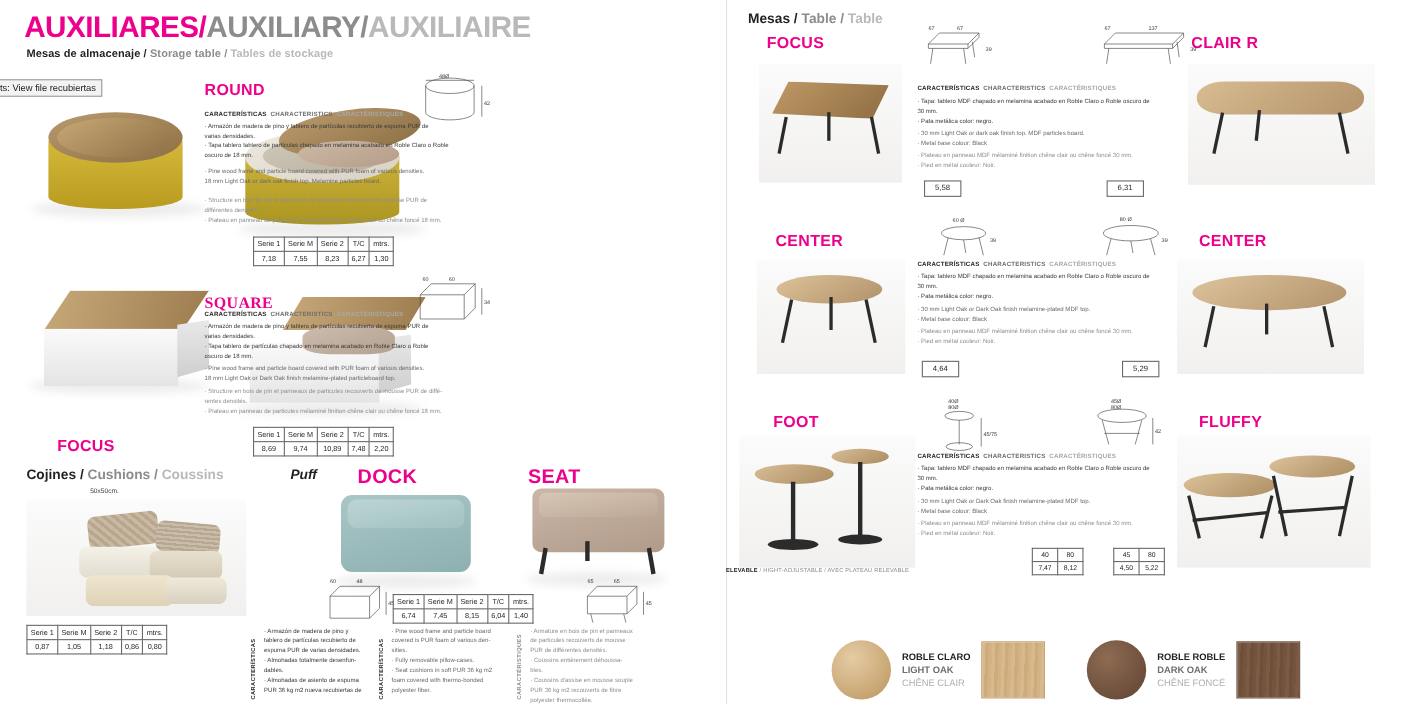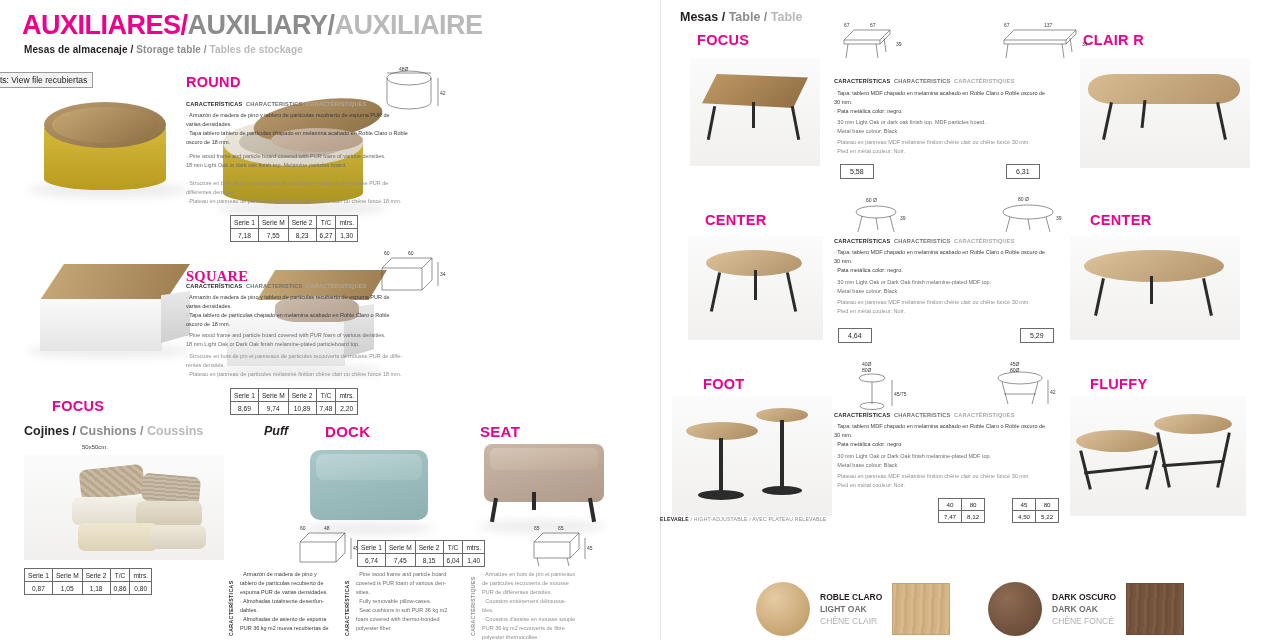--- a/index.html
+++ b/index.html
@@ -31,21 +31,21 @@
     white-space: nowrap;
   }
   .subtitle .g1 { color: #8c8c8c; }
   .subtitle .g2 { color: #b9b9b9; }
   .prodname {
     font-size: 14.5px;
     font-weight: bold;
     color: #ec008c;
     letter-spacing: 0.3px;
   }
-  .prodname.small { font-size: 15px; }
+  .prodname.small { font-size: 18px; }
   .sec-head {
     font-size: 12.5px;
     font-weight: bold;
     color: #231f20;
   }
   .sec-head .g1 { color: #8c8c8c; }
   .sec-head .g2 { color: #b9b9b9; }
   .spec-head {
     font-size: 5.6px;
     font-weight: bold;
@@ -738,20 +738,20 @@
       <div class="l1">ROBLE CLARO</div>
       <div class="l2">LIGHT OAK</div>
       <div class="l3">CHÊNE CLAIR</div>
     </div>
     <div class="wood-strip"></div>
   </div>
 
   <div class="abs" style="left:988px; top:582px; display:flex; align-items:center; gap:10px;">
     <div class="swatch dark"></div>
     <div class="swatch-label">
-      <div class="l1">DARK OSCURO</div>
+      <div class="l1">ROBLE ROBLE</div>
       <div class="l2">DARK OAK</div>
       <div class="l3">CHÊNE FONCÉ</div>
     </div>
     <div class="wood-strip dark"></div>
   </div>
 
 </div>
 
 </body></html>

